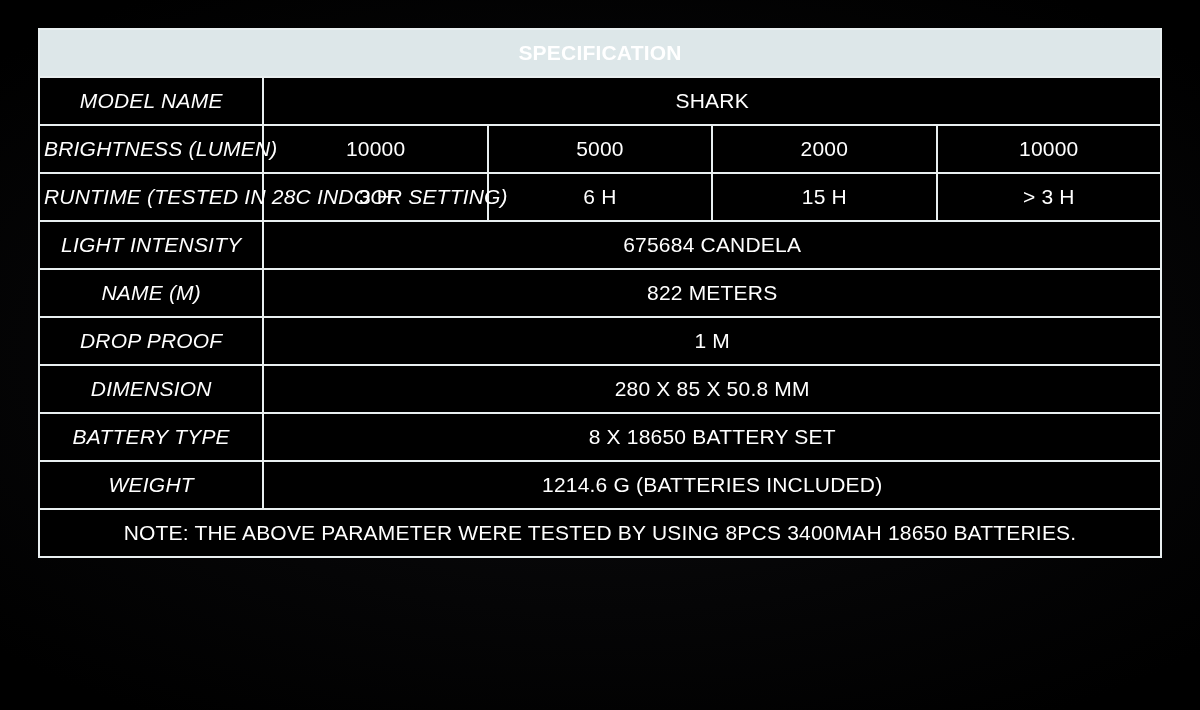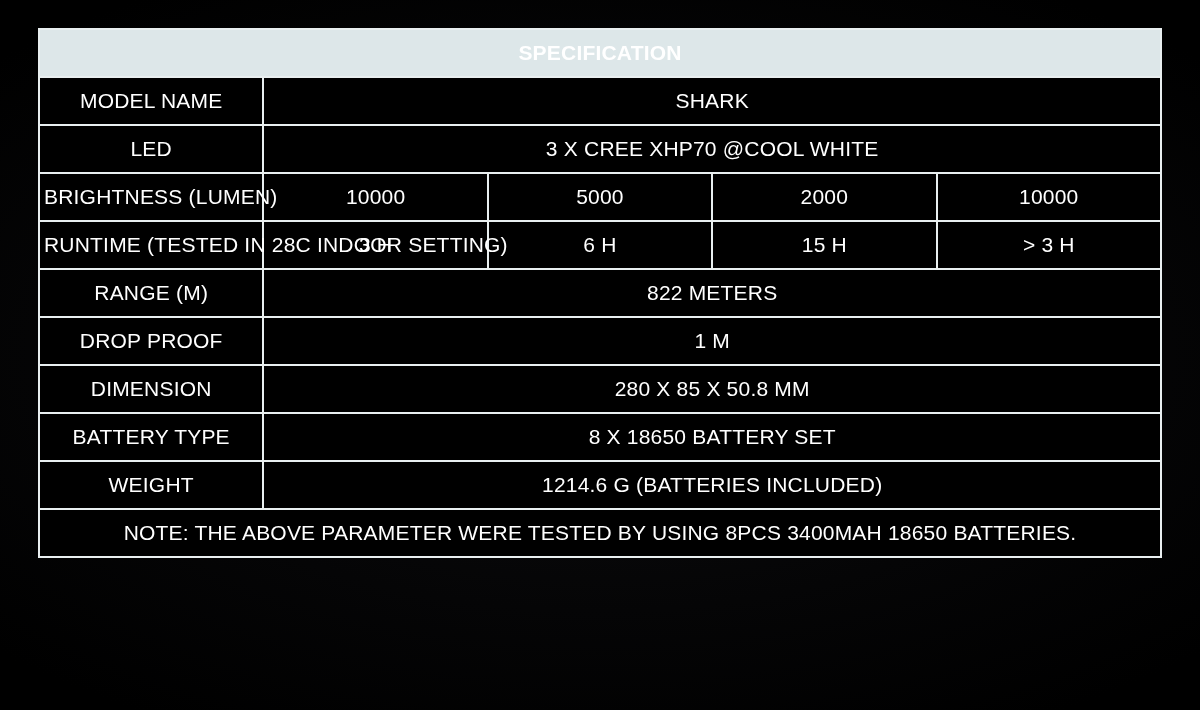--- a/index.html
+++ b/index.html
@@ -53,20 +53,21 @@
   td.title-cell {
     background: #dde7e9;
     color: #000000;
     font-size: 29px;
     font-weight: bold;
     letter-spacing: 0.6px;
     padding: 12px 4px;
   }
   td.label {
     width: 536px;
+    font-style: italic;
   }
   td.note {
     font-size: 21px;
     padding: 10px 6px;
   }
   td.sub {
     font-size: 21px;
   }
 </style>
 </head>
@@ -80,45 +81,45 @@
       <tbody>
         <tr>
           <td class="title-cell" colspan="5">SPECIFICATION</td>
         </tr>
 
         <tr>
           <td class="label">MODEL NAME</td>
           <td colspan="4">SHARK</td>
         </tr>
 
-        <tr>
-          <td class="label">LED</td>
-          <td colspan="4">3 X CREE XHP70 @COOL WHITE</td>
-        </tr>
 
 
         <tr>
           <td class="label">BRIGHTNESS (LUMEN)</td>
           <td class="sub">10000</td>
           <td class="sub">5000</td>
           <td class="sub">2000</td>
           <td class="sub">10000</td>
         </tr>
 
         <tr>
           <td class="label">RUNTIME (TESTED IN 28C INDOOR SETTING)</td>
           <td class="sub">3 H</td>
           <td class="sub">6 H</td>
           <td class="sub">15 H</td>
           <td class="sub">&gt; 3 H</td>
         </tr>
 
+        <tr>
+          <td class="label">LIGHT INTENSITY</td>
+          <td colspan="4">675684 CANDELA</td>
+        </tr>
 
         <tr>
-          <td class="label">RANGE (M)</td>
+          <td class="label">NAME (M)</td>
           <td colspan="4">822 METERS</td>
         </tr>
 
 
         <tr>
           <td class="label">DROP PROOF</td>
           <td colspan="4">1 M</td>
         </tr>
 
         <tr>

